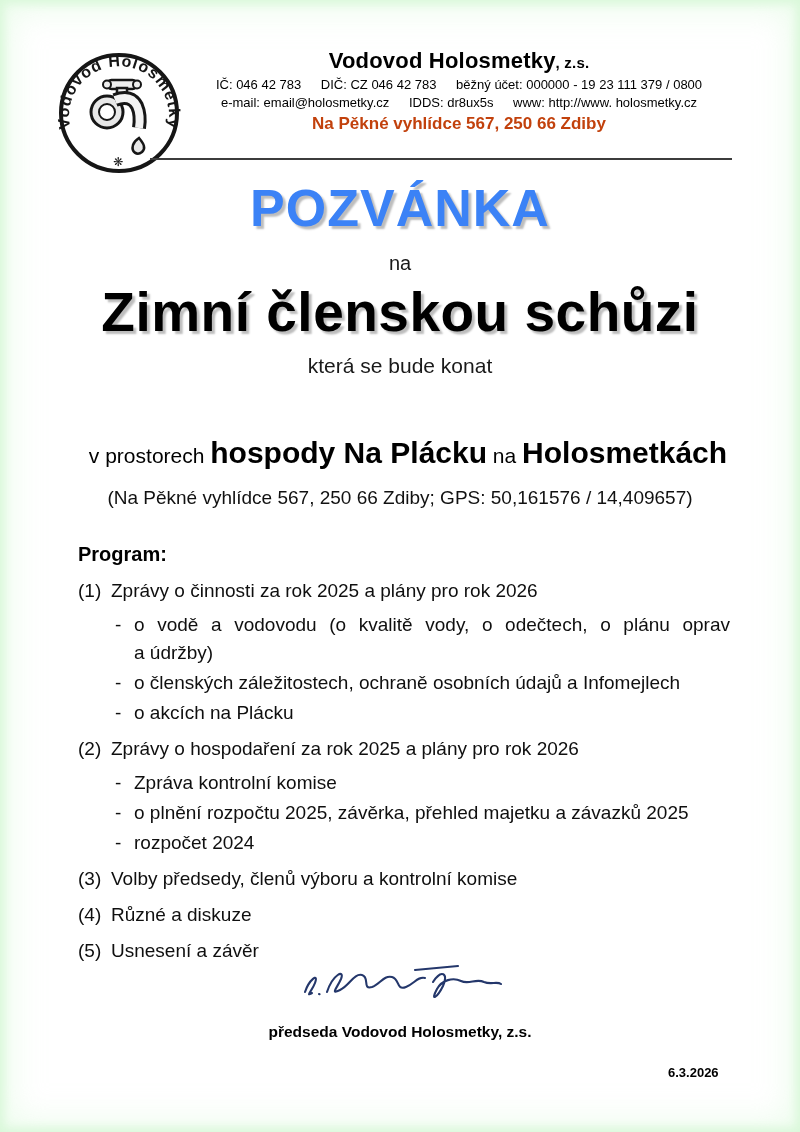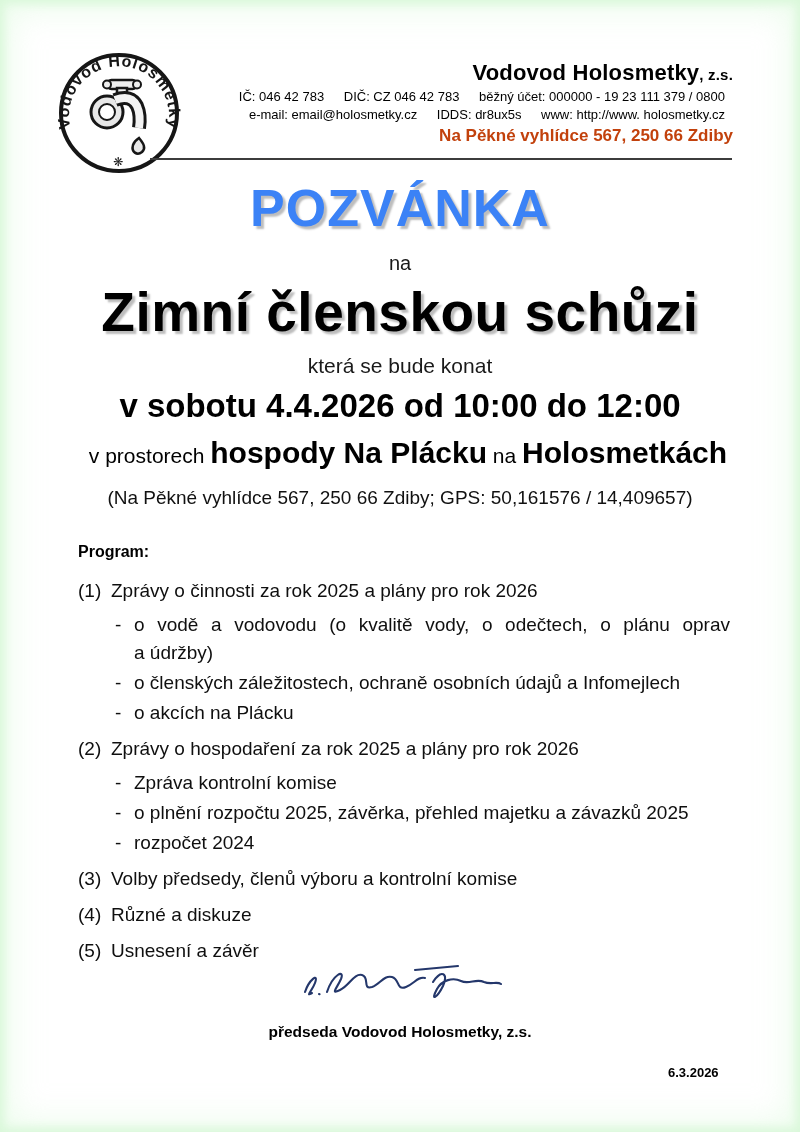--- a/index.html
+++ b/index.html
@@ -17,21 +17,21 @@
   .page::after {
     content: "";
     position: absolute;
     inset: 0;
     pointer-events: none;
     box-shadow: inset 0 0 10px 4px #daf8da, inset 0 0 32px 10px rgba(220,250,220,0.55);
   }
 
   
   .logo { position: absolute; left: 55px; top: 48px; width: 128px; height: 130px; }
-  .hdr-text { position: absolute; left: 185px; top: 60px; width: 548px; text-align: right; }
+  .hdr-text { position: absolute; left: 185px; top: 48px; width: 548px; text-align: center; }
   .org-line { font-size: 22px; font-weight: bold; letter-spacing: 0.2px; color: #000; line-height: 26px; }
   .org-suffix { font-size: 15px; font-weight: bold; }
   .hdr-small { font-size: 13px; line-height: 17.5px; color: #000; white-space: nowrap; }
   .hdr-small .seg { margin: 0 8px; }
   .hdr-address { margin-top: 3px; font-size: 17px; font-weight: bold; color: #c2410c; }
   .hdr-rule { position: absolute; left: 150px; top: 158px; width: 582px; border-top: 2px solid #3c3c3c; }
 
   
   .center-line { position: absolute; left: 0; width: 100%; text-align: center; }
   .title-big {
@@ -44,21 +44,21 @@
     letter-spacing: 0.5px; text-shadow: 3px 3px 2px #bdbdbd;
   }
   .which-line { top: 354px; font-size: 21px; color: #1a1a1a; }
   .datetime-line { top: 387px; font-size: 33px; font-weight: bold; color: #000; }
   .venue-line { top: 436px; font-size: 21px; color: #000; padding-left: 8px; }
   .venue-line .v-plain { font-size: 21px; }
   .venue-line .v-bold { font-size: 30px; font-weight: bold; }
   .gps-line { top: 487px; font-size: 19px; color: #111; }
 
   
-  .program-heading { position: absolute; left: 78px; top: 543px; font-size: 16px; font-weight: bold; color: #000; }
+  .program-heading { position: absolute; left: 78px; top: 543px; font-size: 20px; font-weight: bold; color: #000; }
   .program-list { position: absolute; left: 78px; top: 577px; width: 652px; font-size: 19px; color: #0f0f0f; }
   .p-item { display: flex; line-height: 28px; margin-bottom: 6px; }
   .p-num { flex: none; width: 33px; }
   .p-text { flex: 1; }
   .p-sub { display: flex; line-height: 28px; margin: 2px 0 2px 37px; }
   .p-dash { flex: none; width: 19px; }
   .p-subtext { flex: 1; }
   .p-sub .justify { text-align: justify; }
   .gap-before { margin-top: 8px; }
 
@@ -108,21 +108,20 @@
       <span class="seg">www: http://www. holosmetky.cz</span>
     </div>
     <div class="hdr-address">Na Pěkné vyhlídce 567,  250 66  Zdiby</div>
   </div>
   <div class="hdr-rule"></div>
 
   <div class="center-line title-big">POZVÁNKA</div>
   <div class="center-line word-na">na</div>
   <div class="center-line which-line">která se bude konat</div>
   <div class="center-line subject-big">Zimní členskou schůzi</div>
-  <div class="center-line datetime-line">v sobotu 4.4.2026 od 10:00 do 12:00</div>
   <div class="center-line venue-line">
     <span class="v-plain">v prostorech</span>
     <span class="v-bold">hospody Na Plácku</span>
     <span class="v-plain">na</span>
     <span class="v-bold">Holosmetkách</span>
   </div>
   <div class="center-line gps-line">(Na Pěkné vyhlídce 567, 250 66 Zdiby; GPS: 50,161576 / 14,409657)</div>
 
   <div class="program-heading">Program:</div>
 

